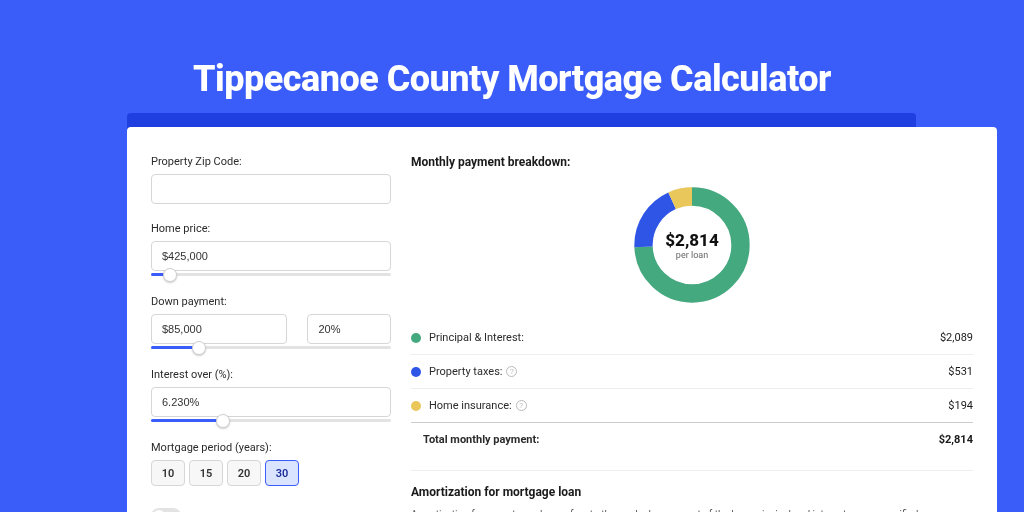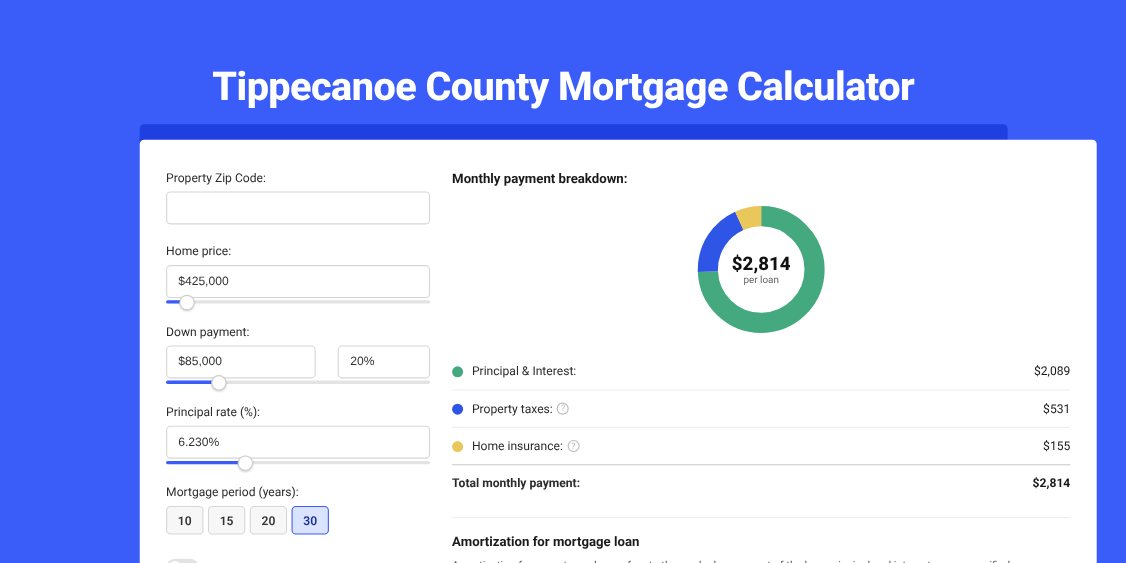--- a/index.html
+++ b/index.html
@@ -78,21 +78,21 @@
           <div class="two">
             <input class="field" value="$85,000" style="">
             <input class="field" value="20%" style="">
           </div>
           <div class="track">
             <div class="fill" style="width: 20%;"></div>
             <div class="thumb" style="left: 20%;"></div>
           </div>
         </div>
 
-        <div class="flabel">Principal rate (%):</div>
+        <div class="flabel">Interest over (%):</div>
         <div class="fieldwrap slider">
           <input class="field" value="6.230%" style="">
           <div class="track">
             <div class="fill" style="width: 30%;"></div>
             <div class="thumb" style="left: 30%;"></div>
           </div>
         </div>
 
         <div class="flabel">Mortgage period (years):</div>
         <div class="seg" id="period-seg">
@@ -144,24 +144,24 @@
                 <span class="info">?</span>
               </div>
               <div class="lg-val">$531</div>
             </div>
             <div class="lg-row">
               <div class="dot" style="background: rgb(233, 199, 90);"></div>
               <div class="lg-label">
                 <span>Home insurance:</span>
                 <span class="info">?</span>
               </div>
-              <div class="lg-val">$155</div>
+              <div class="lg-val">$194</div>
             </div>
             <div class="lg-row total">
-              <div class="lg-label" style="margin-left: 0px;">Total monthly payment:</div>
+              <div class="lg-label" style="margin-left: 12px;">Total monthly payment:</div>
               <div class="lg-val">$2,814</div>
             </div>
           </div>
 
         <div class="amort">
           <div class="section-title">Amortization for mortgage loan</div>
           <div class="amort-text">Amortization for a mortgage loan refers to the gradual repayment of the loan principal and interest over a specified</div>
         </div>
       </div>
 

